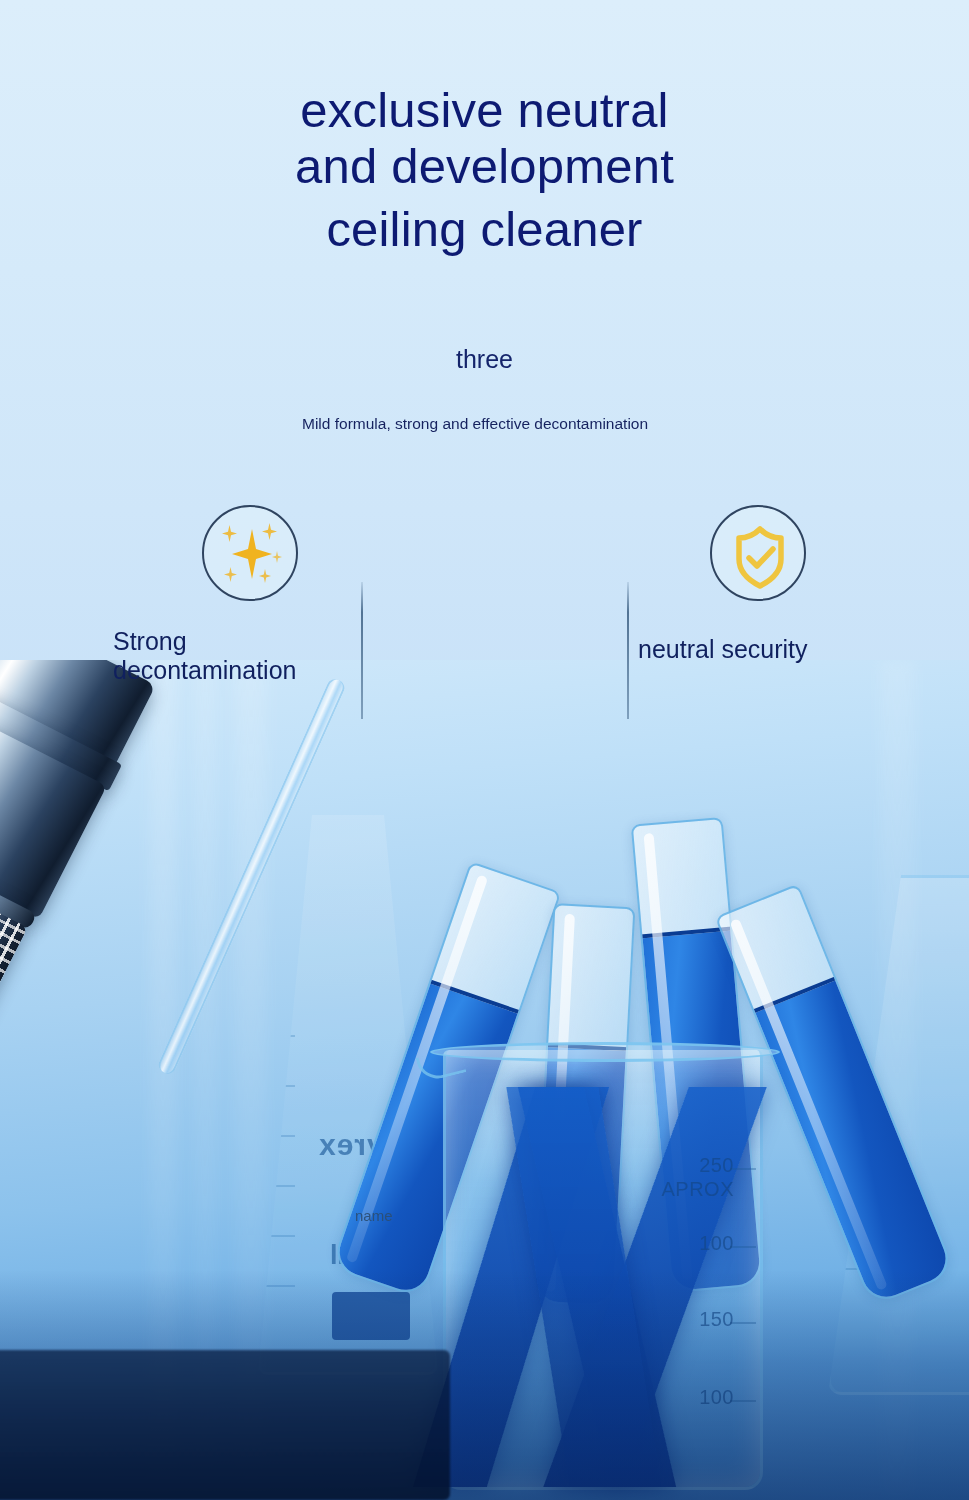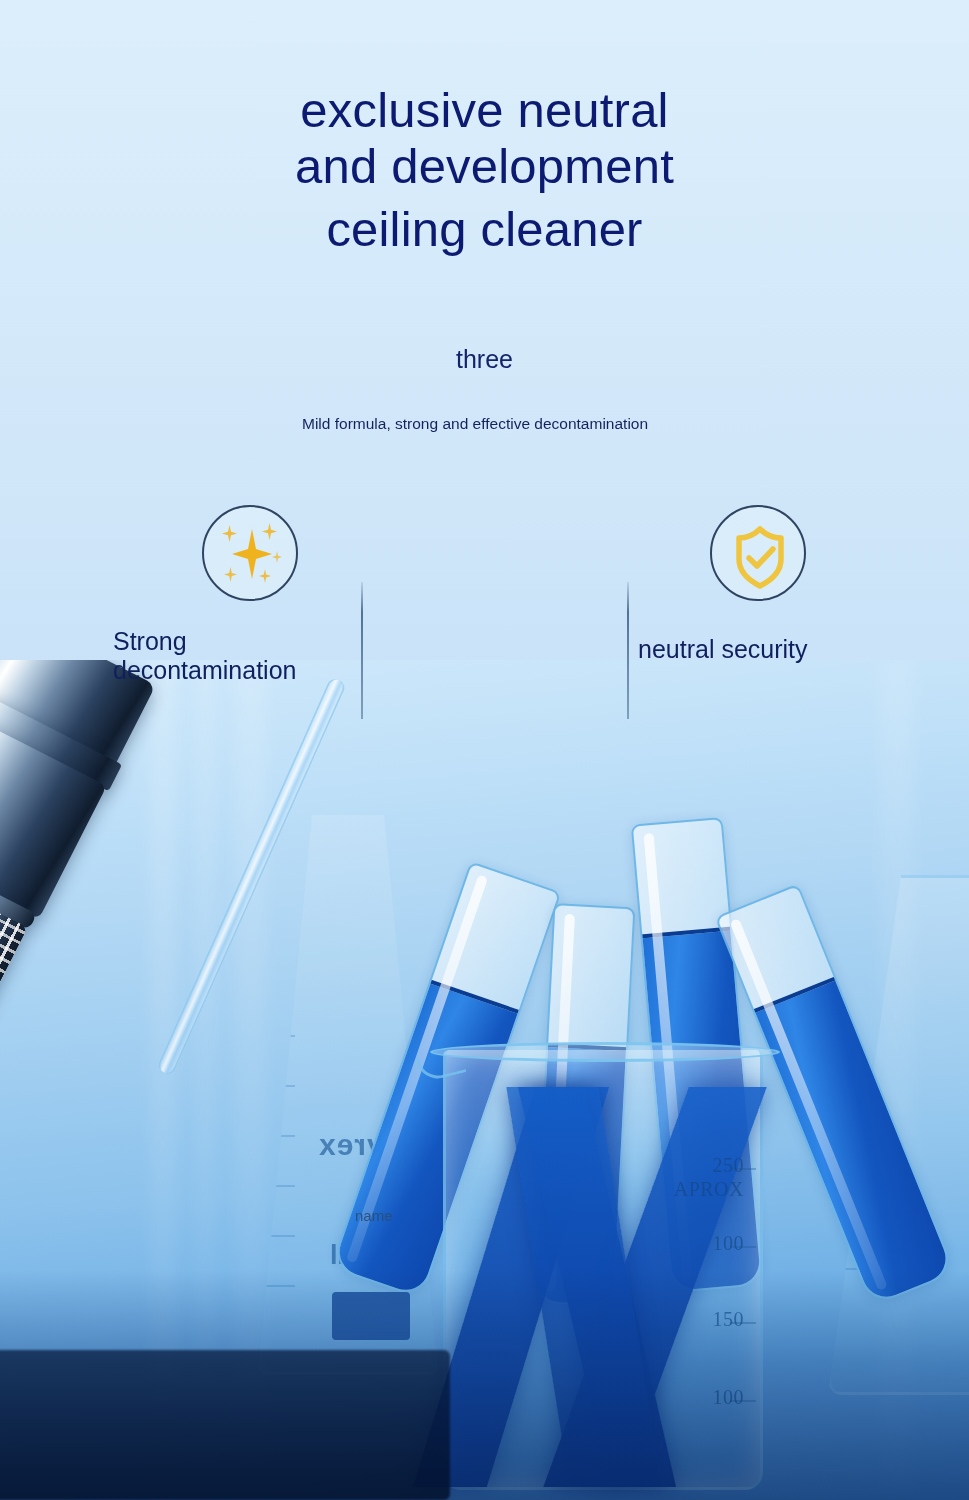--- a/index.html
+++ b/index.html
@@ -96,22 +96,22 @@
     position:absolute;
     left:418px; top:392px;
     width:46px; height:26px;
     border-left:3px solid rgba(120,195,238,.8);
     border-bottom:3px solid rgba(120,195,238,.8);
     border-radius:0 0 0 22px;
     transform:rotate(-14deg);
   }
   .bk-grad {
     position:absolute;
-    right:16px;
-    font-family:Liberation Serif, serif;
+    right:26px;
+    font-family:Liberation Sans, sans-serif;
     font-size:20px;
     color:rgba(20,70,130,.62);
     letter-spacing:.5px;
   }
   .bk-tick {
     position:absolute;
     right:4px;
     width:26px; height:2px;
     background:rgba(30,90,150,.35);
   }

